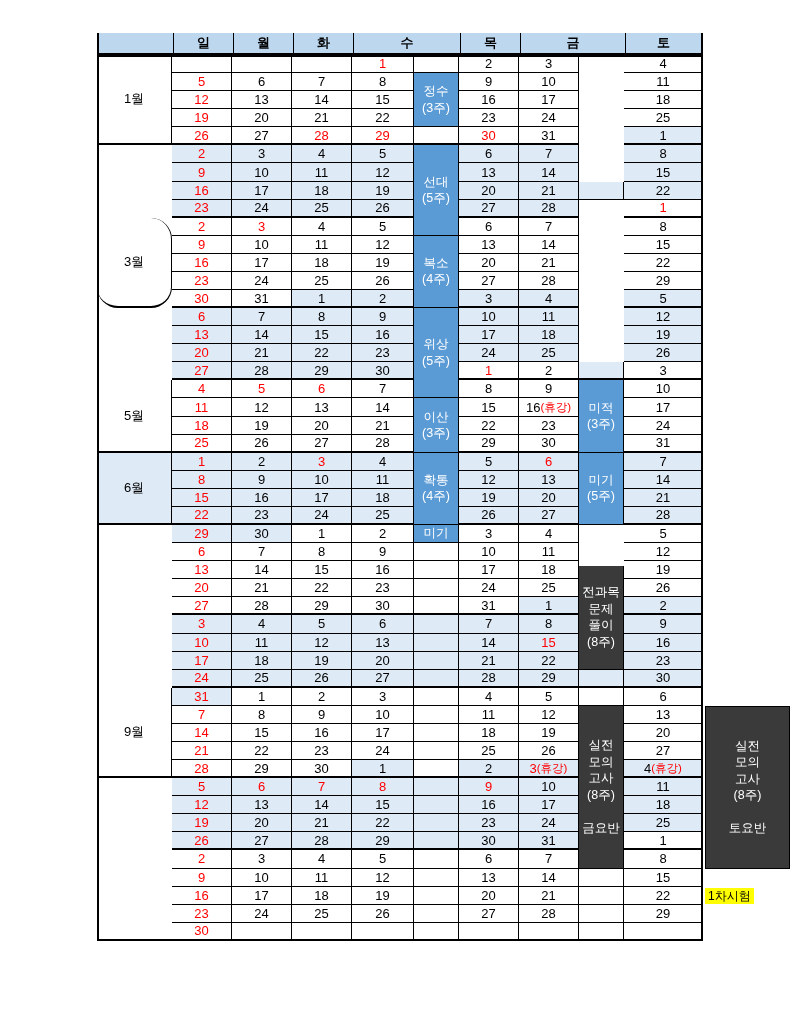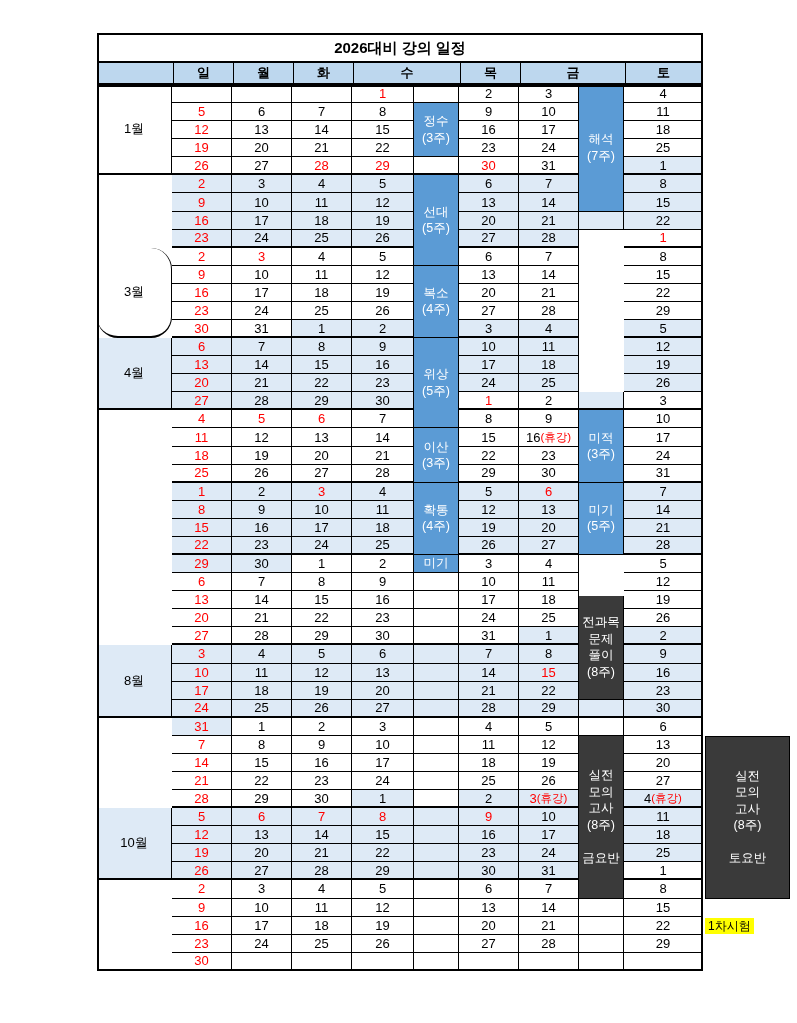--- a/index.html
+++ b/index.html
@@ -59,21 +59,20 @@
   }
   .frame{
     position:absolute;left:0;top:0;width:606px;height:886.02px;
     box-sizing:border-box;border:2px solid #000;pointer-events:none;
   }
 </style>
 </head>
 <body>
 
 <div class="wrap">
-  <div class="title">2026대비 강의 일정</div>
   <div class="hdr" id="cal-header">
       <div class="hc"></div>
       <div class="hc">일</div>
       <div class="hc">월</div>
       <div class="hc">화</div>
       <div class="hc">수</div>
       <div class="hc">목</div>
       <div class="hc">금</div>
       <div class="hc">토</div>
     </div>
@@ -365,21 +364,20 @@
         </div>
         <div class="c shade mend" style="grid-area: 14 / 7;">
           <span>3</span>
         </div>
         <div class="c shade mend" style="grid-area: 14 / 8;">
           <span>4</span>
         </div>
         <div class="c shade mend" style="grid-area: 14 / 10;">
           <span>5</span>
         </div>
-        <div class="mc shade" style="grid-area: 15 / 1 / span 4;">4월</div>
         <div class="c shade red" style="grid-area: 15 / 2;">
           <span>6</span>
         </div>
         <div class="c shade" style="grid-area: 15 / 3;">
           <span>7</span>
         </div>
         <div class="c shade" style="grid-area: 15 / 4;">
           <span>8</span>
         </div>
         <div class="c shade" style="grid-area: 15 / 5;">
@@ -451,20 +449,21 @@
         <div class="c red mend" style="grid-area: 18 / 7;">
           <span>1</span>
         </div>
         <div class="c mend" style="grid-area: 18 / 8;">
           <span>2</span>
         </div>
         <div class="c mend" style="grid-area: 18 / 10;">
           <span>3</span>
         </div>
         <div class="c shade mend" style="grid-area: 18 / 9;"></div>
+        <div class="mc" style="grid-area: 19 / 1 / span 4;">5월</div>
         <div class="c red" style="grid-area: 19 / 2;">
           <span>4</span>
         </div>
         <div class="c red" style="grid-area: 19 / 3;">
           <span>5</span>
         </div>
         <div class="c red" style="grid-area: 19 / 4;">
           <span>6</span>
         </div>
         <div class="c" style="grid-area: 19 / 5;">
@@ -536,20 +535,21 @@
         </div>
         <div class="c mend" style="grid-area: 22 / 7;">
           <span>29</span>
         </div>
         <div class="c mend" style="grid-area: 22 / 8;">
           <span>30</span>
         </div>
         <div class="c mend" style="grid-area: 22 / 10;">
           <span>31</span>
         </div>
+        <div class="mc shade" style="grid-area: 23 / 1 / span 4;">6월</div>
         <div class="c shade red" style="grid-area: 23 / 2;">
           <span>1</span>
         </div>
         <div class="c shade" style="grid-area: 23 / 3;">
           <span>2</span>
         </div>
         <div class="c shade red" style="grid-area: 23 / 4;">
           <span>3</span>
         </div>
         <div class="c shade" style="grid-area: 23 / 5;">
@@ -729,21 +729,20 @@
         <div class="c mend" style="grid-area: 31 / 7;">
           <span>31</span>
         </div>
         <div class="c shade mend" style="grid-area: 31 / 8;">
           <span>1</span>
         </div>
         <div class="c shade mend" style="grid-area: 31 / 10;">
           <span>2</span>
         </div>
         <div class="c mend" style="grid-area: 31 / 6;"></div>
-        <div class="mc shade" style="grid-area: 32 / 1 / span 4;">8월</div>
         <div class="c shade red" style="grid-area: 32 / 2;">
           <span>3</span>
         </div>
         <div class="c shade" style="grid-area: 32 / 3;">
           <span>4</span>
         </div>
         <div class="c shade" style="grid-area: 32 / 4;">
           <span>5</span>
         </div>
         <div class="c shade" style="grid-area: 32 / 5;">
@@ -819,20 +818,21 @@
           <span>28</span>
         </div>
         <div class="c shade mend" style="grid-area: 35 / 8;">
           <span>29</span>
         </div>
         <div class="c shade mend" style="grid-area: 35 / 10;">
           <span>30</span>
         </div>
         <div class="c shade mend" style="grid-area: 35 / 6;"></div>
         <div class="c shade mend" style="grid-area: 35 / 9;"></div>
+        <div class="mc" style="grid-area: 36 / 1 / span 5;">9월</div>
         <div class="c shade red" style="grid-area: 36 / 2;">
           <span>31</span>
         </div>
         <div class="c" style="grid-area: 36 / 3;">
           <span>1</span>
         </div>
         <div class="c" style="grid-area: 36 / 4;">
           <span>2</span>
         </div>
         <div class="c" style="grid-area: 36 / 5;">
@@ -932,21 +932,20 @@
         </div>
         <div class="c shade red mend" style="grid-area: 40 / 8;">
           <span>3</span>
           <span class="sx">(휴강)</span>
         </div>
         <div class="c shade mend" style="grid-area: 40 / 10;">
           <span>4</span>
           <span class="sx">(휴강)</span>
         </div>
         <div class="c mend" style="grid-area: 40 / 6;"></div>
-        <div class="mc shade" style="grid-area: 41 / 1 / span 4;">10월</div>
         <div class="c shade red" style="grid-area: 41 / 2;">
           <span>5</span>
         </div>
         <div class="c shade red" style="grid-area: 41 / 3;">
           <span>6</span>
         </div>
         <div class="c shade red" style="grid-area: 41 / 4;">
           <span>7</span>
         </div>
         <div class="c shade red" style="grid-area: 41 / 5;">
@@ -1136,22 +1135,20 @@
 (5주)</div>
         <div class="blk blue" style="grid-area: 11 / 6 / span 4;">복소
 (4주)</div>
         <div class="blk blue" style="grid-area: 15 / 6 / span 5;">위상
 (5주)</div>
         <div class="blk blue" style="grid-area: 20 / 6 / span 3;">이산
 (3주)</div>
         <div class="blk blue" style="grid-area: 23 / 6 / span 4;">확통
 (4주)</div>
         <div class="blk blue" style="grid-area: 27 / 6;">미기</div>
-        <div class="blk blue" style="grid-area: 1 / 9 / span 7;">해석
-(7주)</div>
         <div class="blk blue" style="grid-area: 19 / 9 / span 4;">미적
 (3주)</div>
         <div class="blk blue" style="grid-area: 23 / 9 / span 4;">미기
 (5주)</div>
         <div class="blk dark" style="grid-area: 27 / 9 / span 8; margin-top: 41px;">전과목
 문제
 풀이
 (8주)</div>
         <div class="blk dark" style="grid-area: 37 / 9 / span 9;">실전
 모의

